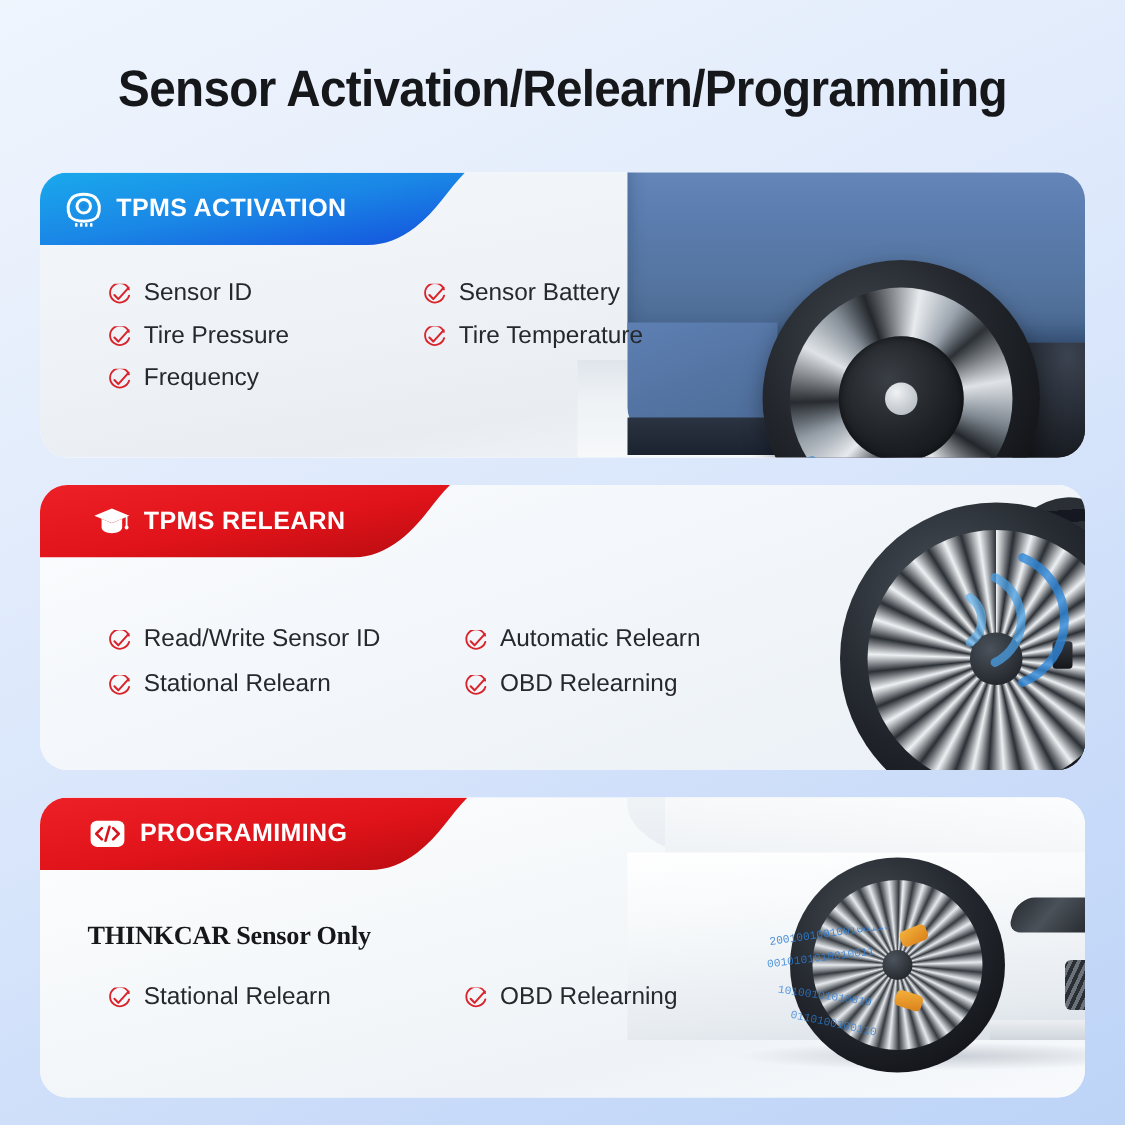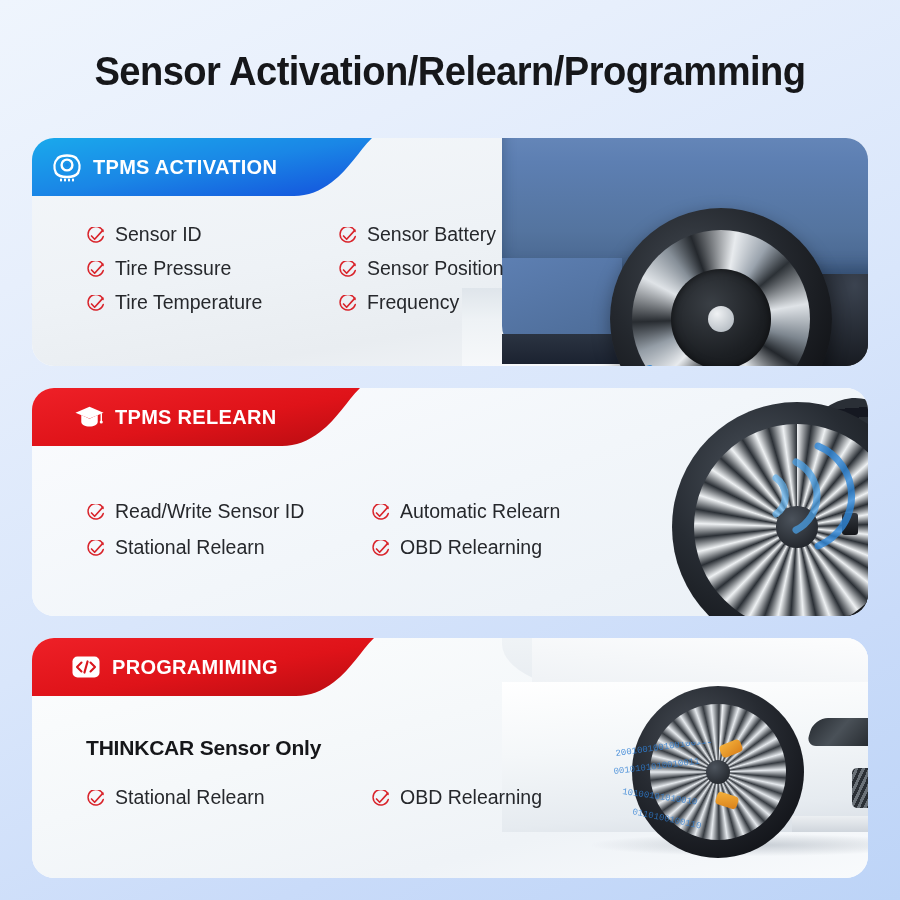--- a/index.html
+++ b/index.html
@@ -97,25 +97,26 @@
     gap: 10px;
     font-size: 19.5px;
     color: #26282c;
     white-space: nowrap;
   }
   .check-icon { flex: 0 0 auto; width: 19px; height: 19px; display:block; }
 
   .subheading {
     position: absolute;
     z-index: 4;
-    left: 54px;
+    left: 38px;
     font-size: 21px;
     font-weight: bold;
     color: #16171a;
     letter-spacing: -0.2px;
+    font-family: Liberation Serif, serif;
   }
   #subheading-programming { top: 98px; }
 
   
   .p1-bg {
     position:absolute; inset:0;
     background: linear-gradient(170deg,#f4f7fa 0%,#eef2f6 45%,#e9edf1 70%,#f7f9fb 100%);
   }
   .p1-ground {
     position:absolute; left:430px; right:0; bottom:0; height:78px;
@@ -368,27 +369,20 @@
         <path d="M19.8 5.2 A9 9 0 1 0 20 11" fill="none" stroke="#d9242b" stroke-width="1.7" stroke-linecap="round"></path>
         <path d="M6.4 10.4 L10 14.2 L19.6 3.6" fill="none" stroke="#d9242b" stroke-width="1.9" stroke-linecap="round" stroke-linejoin="round"></path>
       </svg>
       <span>Tire Pressure</span>
     </div>
     <div class="feature">
       <svg class="check-icon" viewBox="0 0 22 22">
         <path d="M19.8 5.2 A9 9 0 1 0 20 11" fill="none" stroke="#d9242b" stroke-width="1.7" stroke-linecap="round"></path>
         <path d="M6.4 10.4 L10 14.2 L19.6 3.6" fill="none" stroke="#d9242b" stroke-width="1.9" stroke-linecap="round" stroke-linejoin="round"></path>
       </svg>
-      <span>Sensor Position</span>
-    </div>
-    <div class="feature">
-      <svg class="check-icon" viewBox="0 0 22 22">
-        <path d="M19.8 5.2 A9 9 0 1 0 20 11" fill="none" stroke="#d9242b" stroke-width="1.7" stroke-linecap="round"></path>
-        <path d="M6.4 10.4 L10 14.2 L19.6 3.6" fill="none" stroke="#d9242b" stroke-width="1.9" stroke-linecap="round" stroke-linejoin="round"></path>
-      </svg>
       <span>Tire Temperature</span>
     </div>
     <div class="feature">
       <svg class="check-icon" viewBox="0 0 22 22">
         <path d="M19.8 5.2 A9 9 0 1 0 20 11" fill="none" stroke="#d9242b" stroke-width="1.7" stroke-linecap="round"></path>
         <path d="M6.4 10.4 L10 14.2 L19.6 3.6" fill="none" stroke="#d9242b" stroke-width="1.9" stroke-linecap="round" stroke-linejoin="round"></path>
       </svg>
       <span>Frequency</span>
     </div>
   </div>

